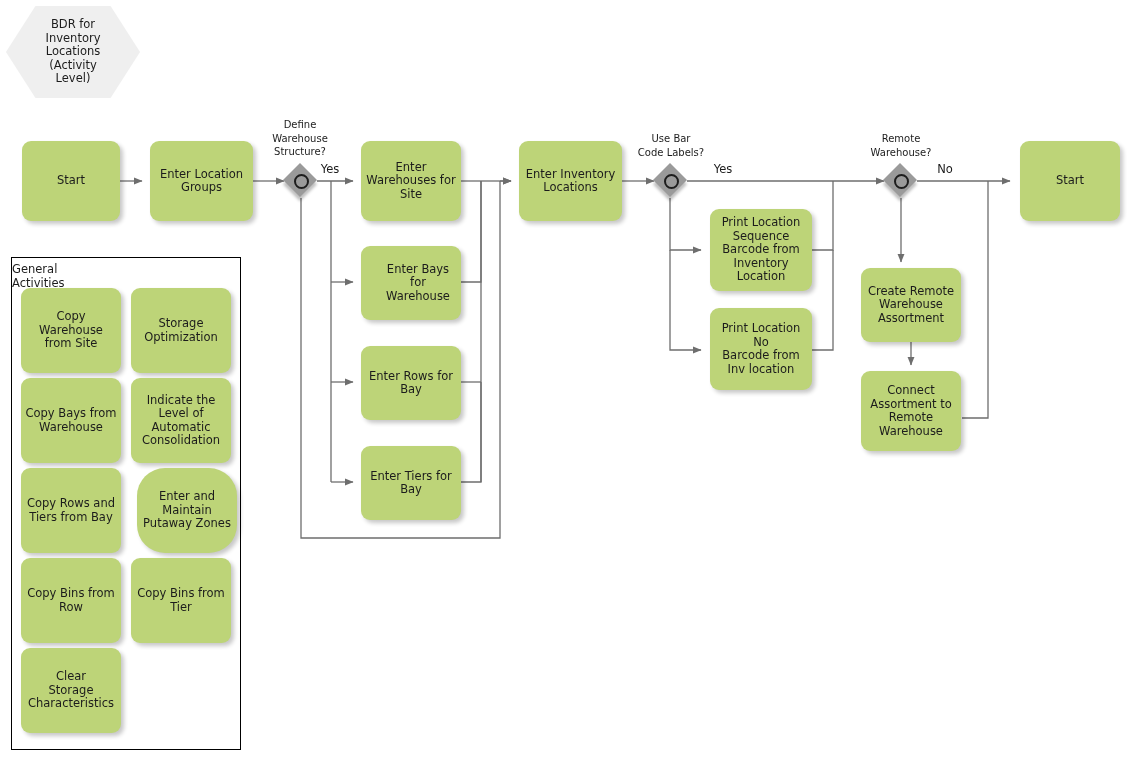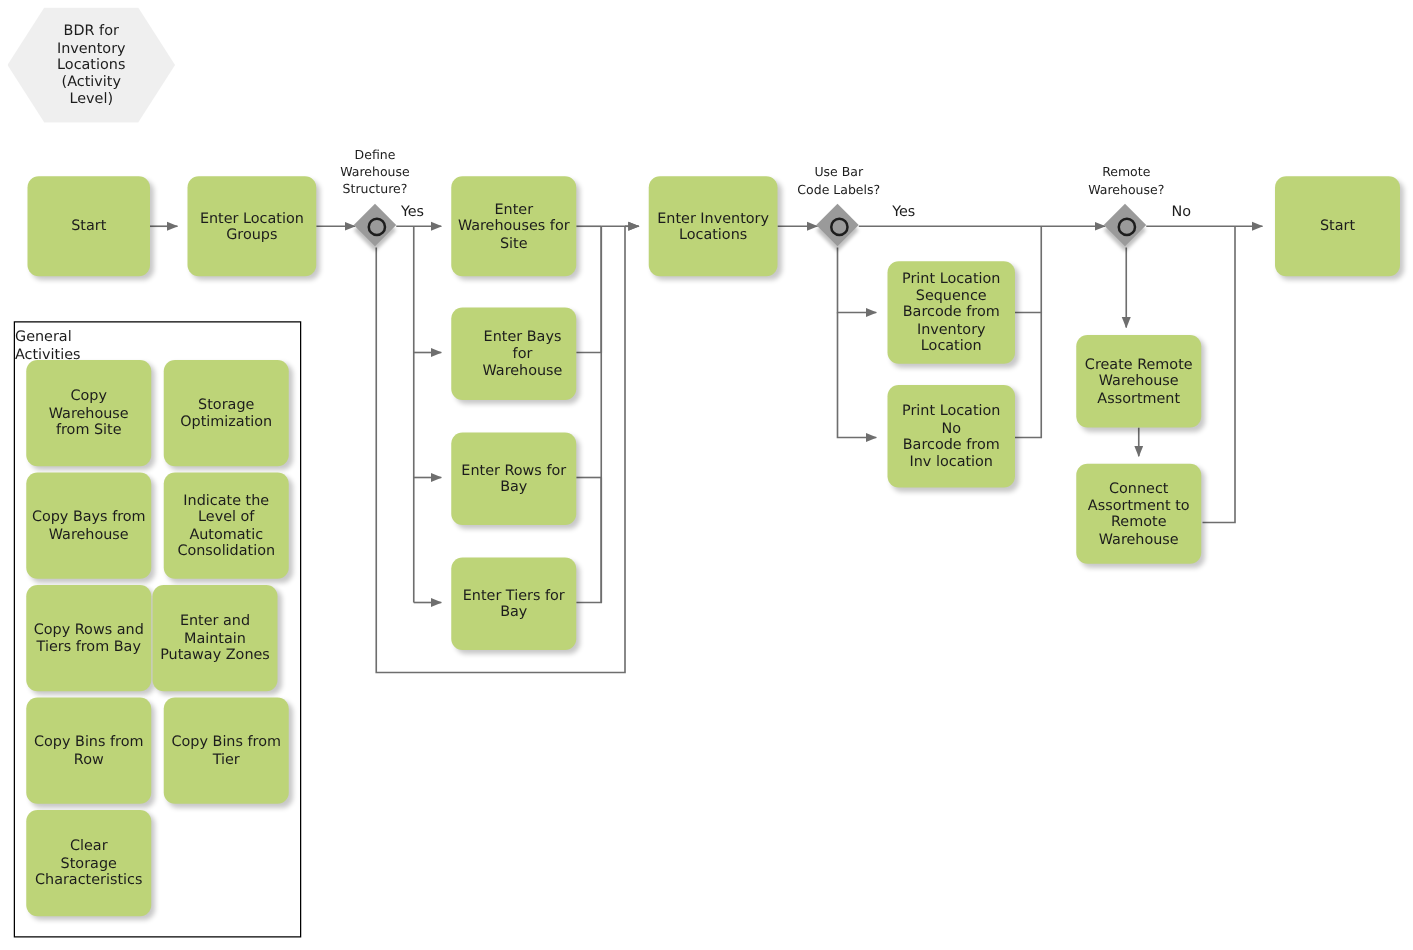--- a/index.html
+++ b/index.html
@@ -183,21 +183,21 @@
   <div class="node" style="left:21px;top:378px;width:100px;height:85px;">
     <span>Copy Bays from<br>Warehouse</span>
     </div>
   <div class="node" style="left:21px;top:468px;width:100px;height:85px;">
     <span>Copy Rows and<br>Tiers from Bay</span>
     </div>
 
   <div class="node" style="left:131px;top:378px;width:100px;height:85px;">
     <span>Indicate the<br>Level of<br>Automatic<br>Consolidation</span>
     </div>
-  <div class="node" style="left:122px;top:468px;width:100px;height:85px;">
+  <div class="node" style="left:137px;top:468px;width:100px;height:85px;border-radius:28px;">
     <span>Enter and<br>Maintain<br>Putaway Zones</span>
     </div>
 
   <div class="node" style="left:21px;top:558px;width:100px;height:85px;">
     <span>Copy Bins from<br>Row</span>
     </div>
   <div class="node" style="left:131px;top:558px;width:100px;height:85px;">
     <span>Copy Bins from<br>Tier</span>
     </div>
 

